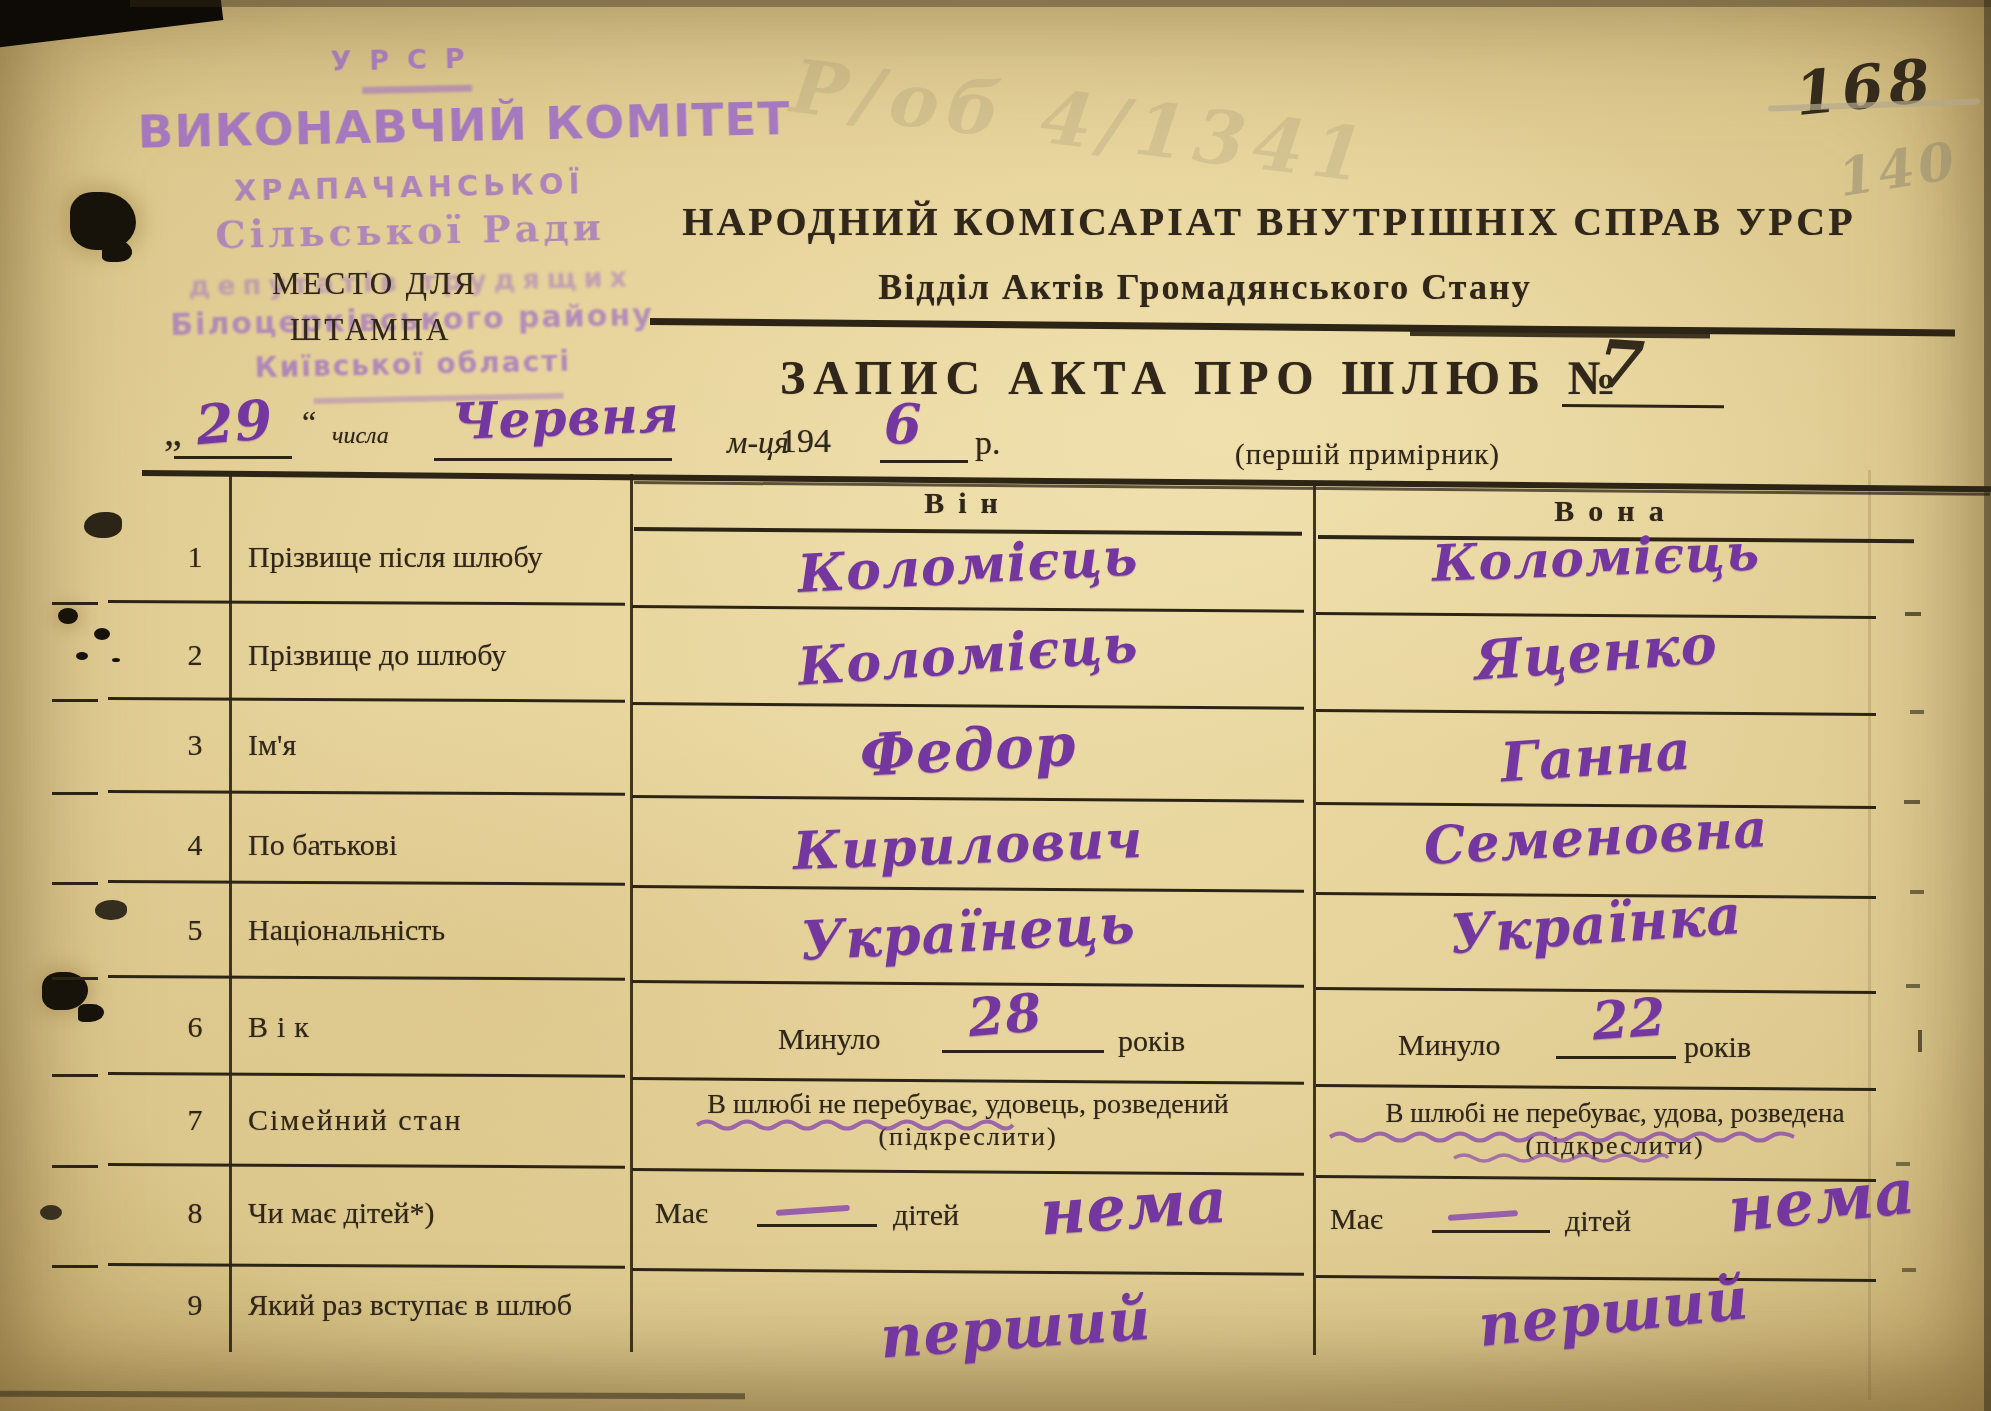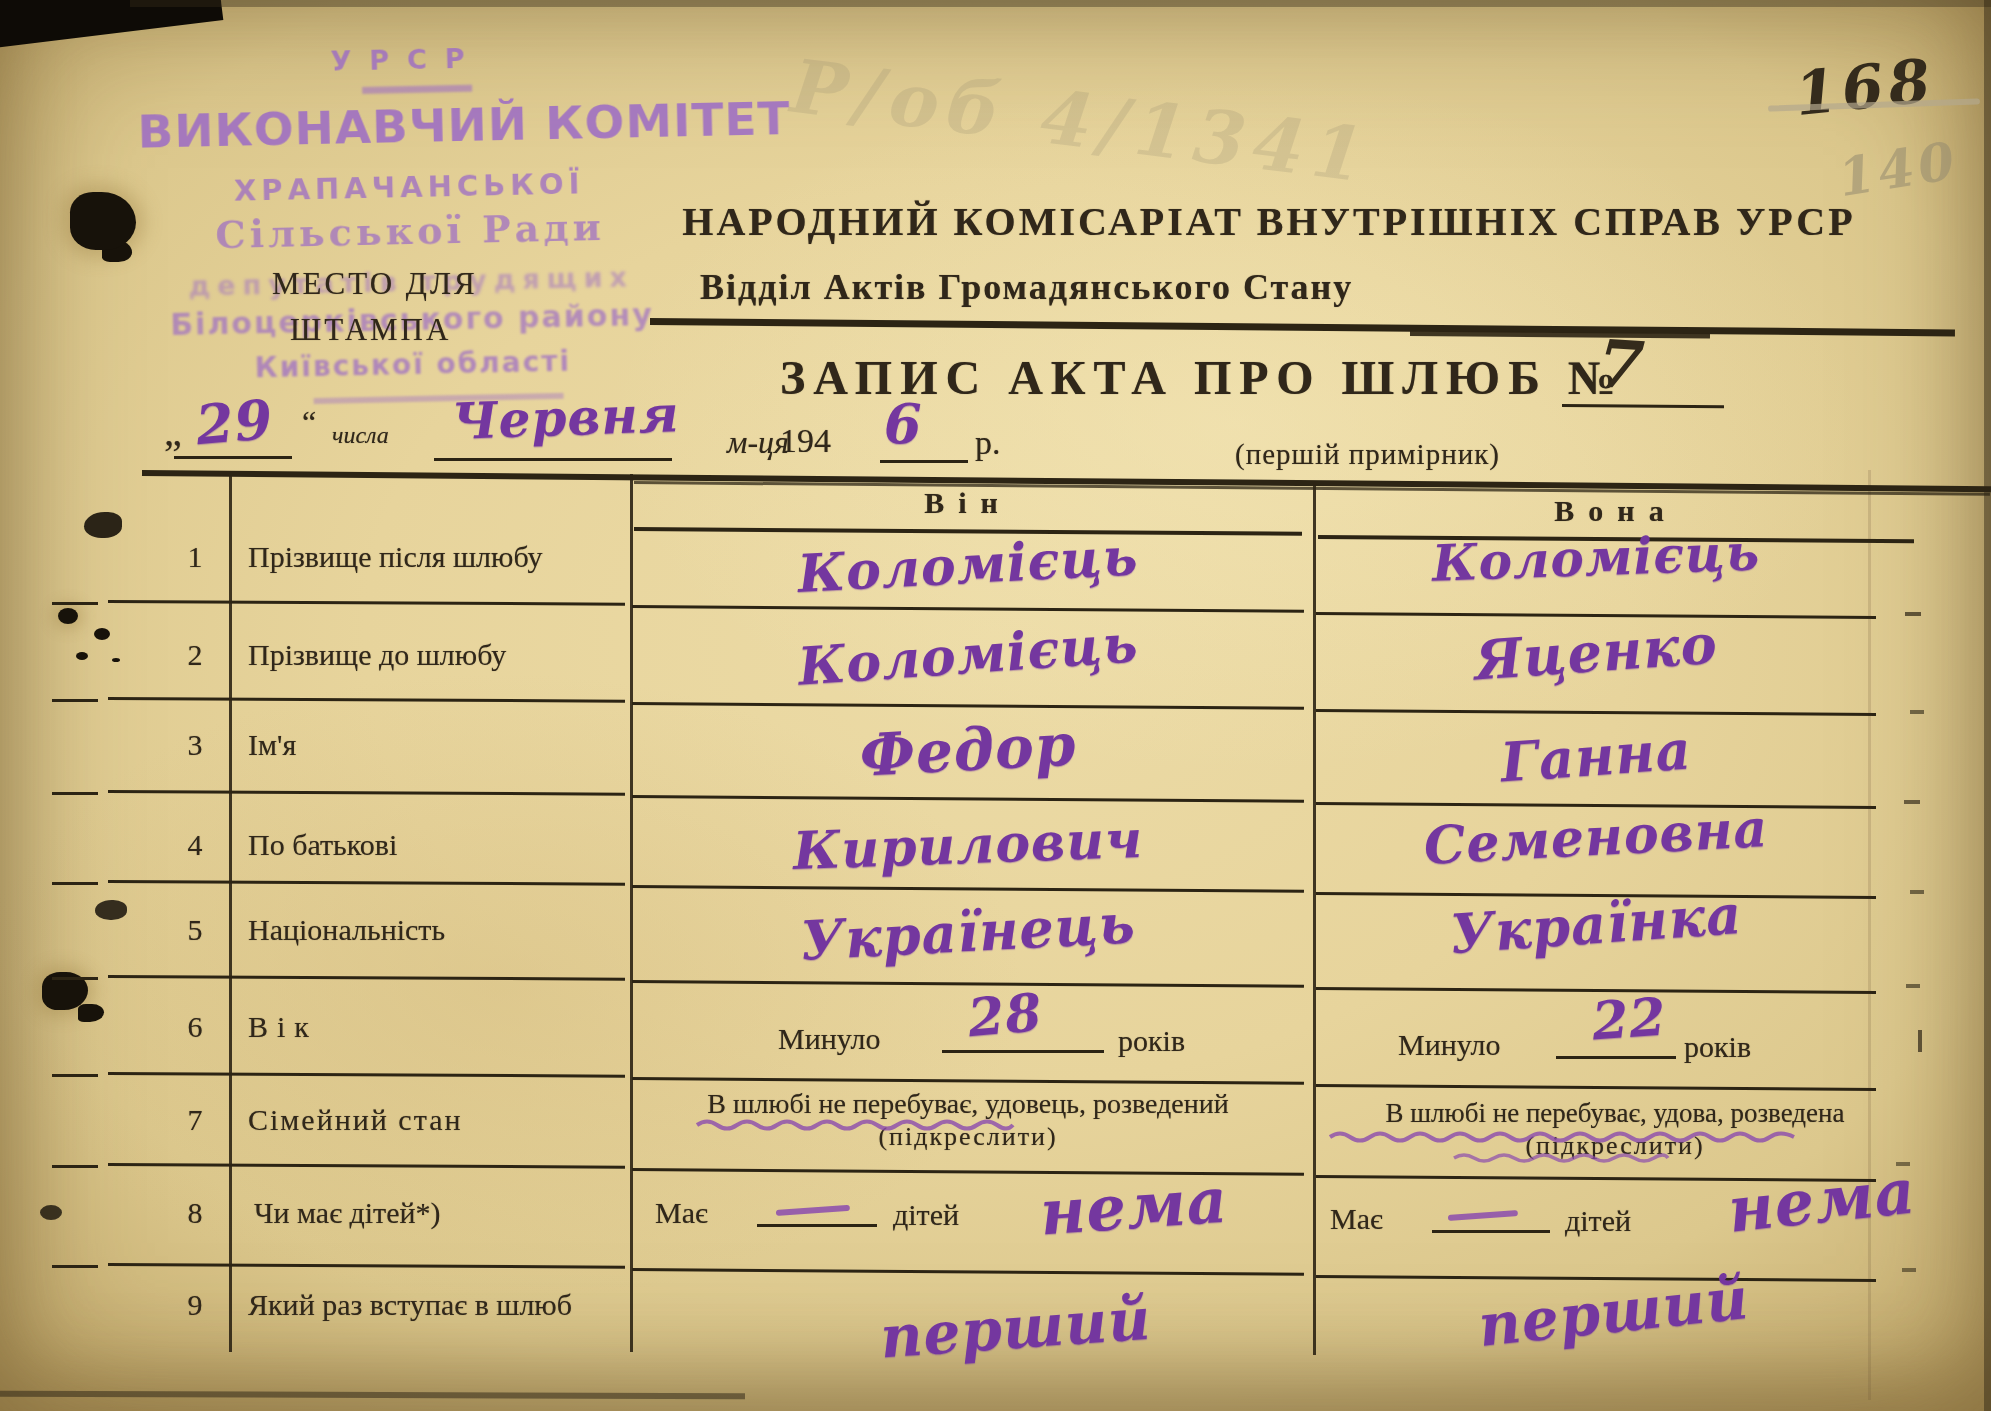--- a/index.html
+++ b/index.html
@@ -62,21 +62,21 @@
 
   <div class="printed" style="left:272px;top:266px;font-size:31px;letter-spacing:3px;z-index:4;">МЕСТО ДЛЯ</div>
   <div class="printed" style="left:290px;top:312px;font-size:31px;letter-spacing:3px;z-index:4;">ШТАМПА</div>
 
   <div class="pencil" style="left:790px;top:78px;font-size:74px;opacity:.22;transform:rotate(7deg);letter-spacing:8px;">Р/об 4/1341</div>
   <div class="hw-ink" style="left:1795px;top:52px;font-size:60px;transform:rotate(-6deg);letter-spacing:5px;">168</div>
   <div class="abs" style="left:1768px;top:102px;width:212px;height:6px;background:#b3a88d;opacity:.7;transform:rotate(-2deg);border-radius:3px;"></div>
   <div class="pencil" style="left:1838px;top:138px;font-size:52px;opacity:.55;transform:rotate(-9deg);letter-spacing:4px;">140</div>
 
   <div class="printed" style="left:664px;top:198px;width:1210px;text-align:center;font-size:40px;font-weight:700;letter-spacing:3px;white-space:nowrap;">НАРОДНИЙ КОМІСАРІАТ ВНУТРІШНІХ СПРАВ УРСР</div>
-  <div class="printed" style="left:700px;top:266px;width:1010px;font-size:36px;font-weight:700;letter-spacing:2px;white-space:nowrap;">Відділ Актів Громадянського Стану</div>
+  <div class="printed" style="left:700px;top:266px;width:1010px;text-align:center;font-size:36px;font-weight:700;letter-spacing:2px;white-space:nowrap;">Відділ Актів Громадянського Стану</div>
   <div class="rule" style="left:650px;top:318px;width:1305px;height:7px;transform:rotate(.5deg);"></div>
   <div class="rule" style="left:1410px;top:331px;width:300px;height:5px;transform:rotate(.5deg);opacity:.9;"></div>
 
   <div class="printed nowrap" style="left:780px;top:350px;font-size:48px;font-weight:700;letter-spacing:8px;">ЗАПИС АКТА ПРО ШЛЮБ №</div>
   <div class="hw-ink" style="left:1598px;top:326px;font-size:66px;transform:rotate(4deg);">7</div>
   <div class="rule" style="left:1562px;top:404px;width:162px;height:3px;transform:rotate(.4deg);"></div>
 
   <div class="printed" style="left:164px;top:408px;font-size:40px;">„</div>
   <div class="hw" style="left:196px;top:390px;font-size:54px;transform:rotate(-5deg);">29</div>
   <div class="rule" style="left:174px;top:456px;width:118px;height:3px;"></div>
@@ -152,21 +152,21 @@
   <div class="printed" style="left:175px;top:1196px;width:40px;text-align:center;font-size:30px;">8</div>
   <div class="printed" style="left:175px;top:1288px;width:40px;text-align:center;font-size:30px;">9</div>
 
   <div class="printed nowrap" style="left:248px;top:540px;font-size:30px;">Прізвище після шлюбу</div>
   <div class="printed nowrap" style="left:248px;top:638px;font-size:30px;">Прізвище до шлюбу</div>
   <div class="printed nowrap" style="left:248px;top:728px;font-size:30px;">Ім'я</div>
   <div class="printed nowrap" style="left:248px;top:828px;font-size:30px;">По батькові</div>
   <div class="printed nowrap" style="left:248px;top:913px;font-size:30px;">Національність</div>
   <div class="printed nowrap" style="left:248px;top:1010px;font-size:30px;letter-spacing:9px;">Вік</div>
   <div class="printed nowrap" style="left:248px;top:1103px;font-size:30px;letter-spacing:2px;">Сімейний стан</div>
-  <div class="printed nowrap" style="left:248px;top:1196px;font-size:30px;margin-left:6px;">Чи має дітей*)</div>
+  <div class="printed nowrap" style="left:248px;top:1196px;font-size:30px;">Чи має дітей*)</div>
   <div class="printed nowrap" style="left:248px;top:1288px;font-size:30px;">Який раз вступає в шлюб</div>
 
   <div class="hw colbox" style="left:632px;top:534px;width:672px;font-size:52px;transform:rotate(-3deg);">Коломієць</div>
   <div class="hw colbox" style="left:1316px;top:528px;width:560px;font-size:50px;transform:rotate(-2deg);">Коломієць</div>
 
   <div class="hw colbox" style="left:632px;top:624px;width:672px;font-size:52px;transform:rotate(-4deg);">Коломієць</div>
   <div class="hw colbox" style="left:1316px;top:620px;width:560px;font-size:54px;transform:rotate(-4deg);">Яценко</div>
 
   <div class="hw colbox" style="left:632px;top:716px;width:672px;font-size:58px;transform:rotate(-3deg);">Федор</div>
   <div class="hw colbox" style="left:1316px;top:724px;width:560px;font-size:54px;transform:rotate(-4deg);">Ганна</div>

